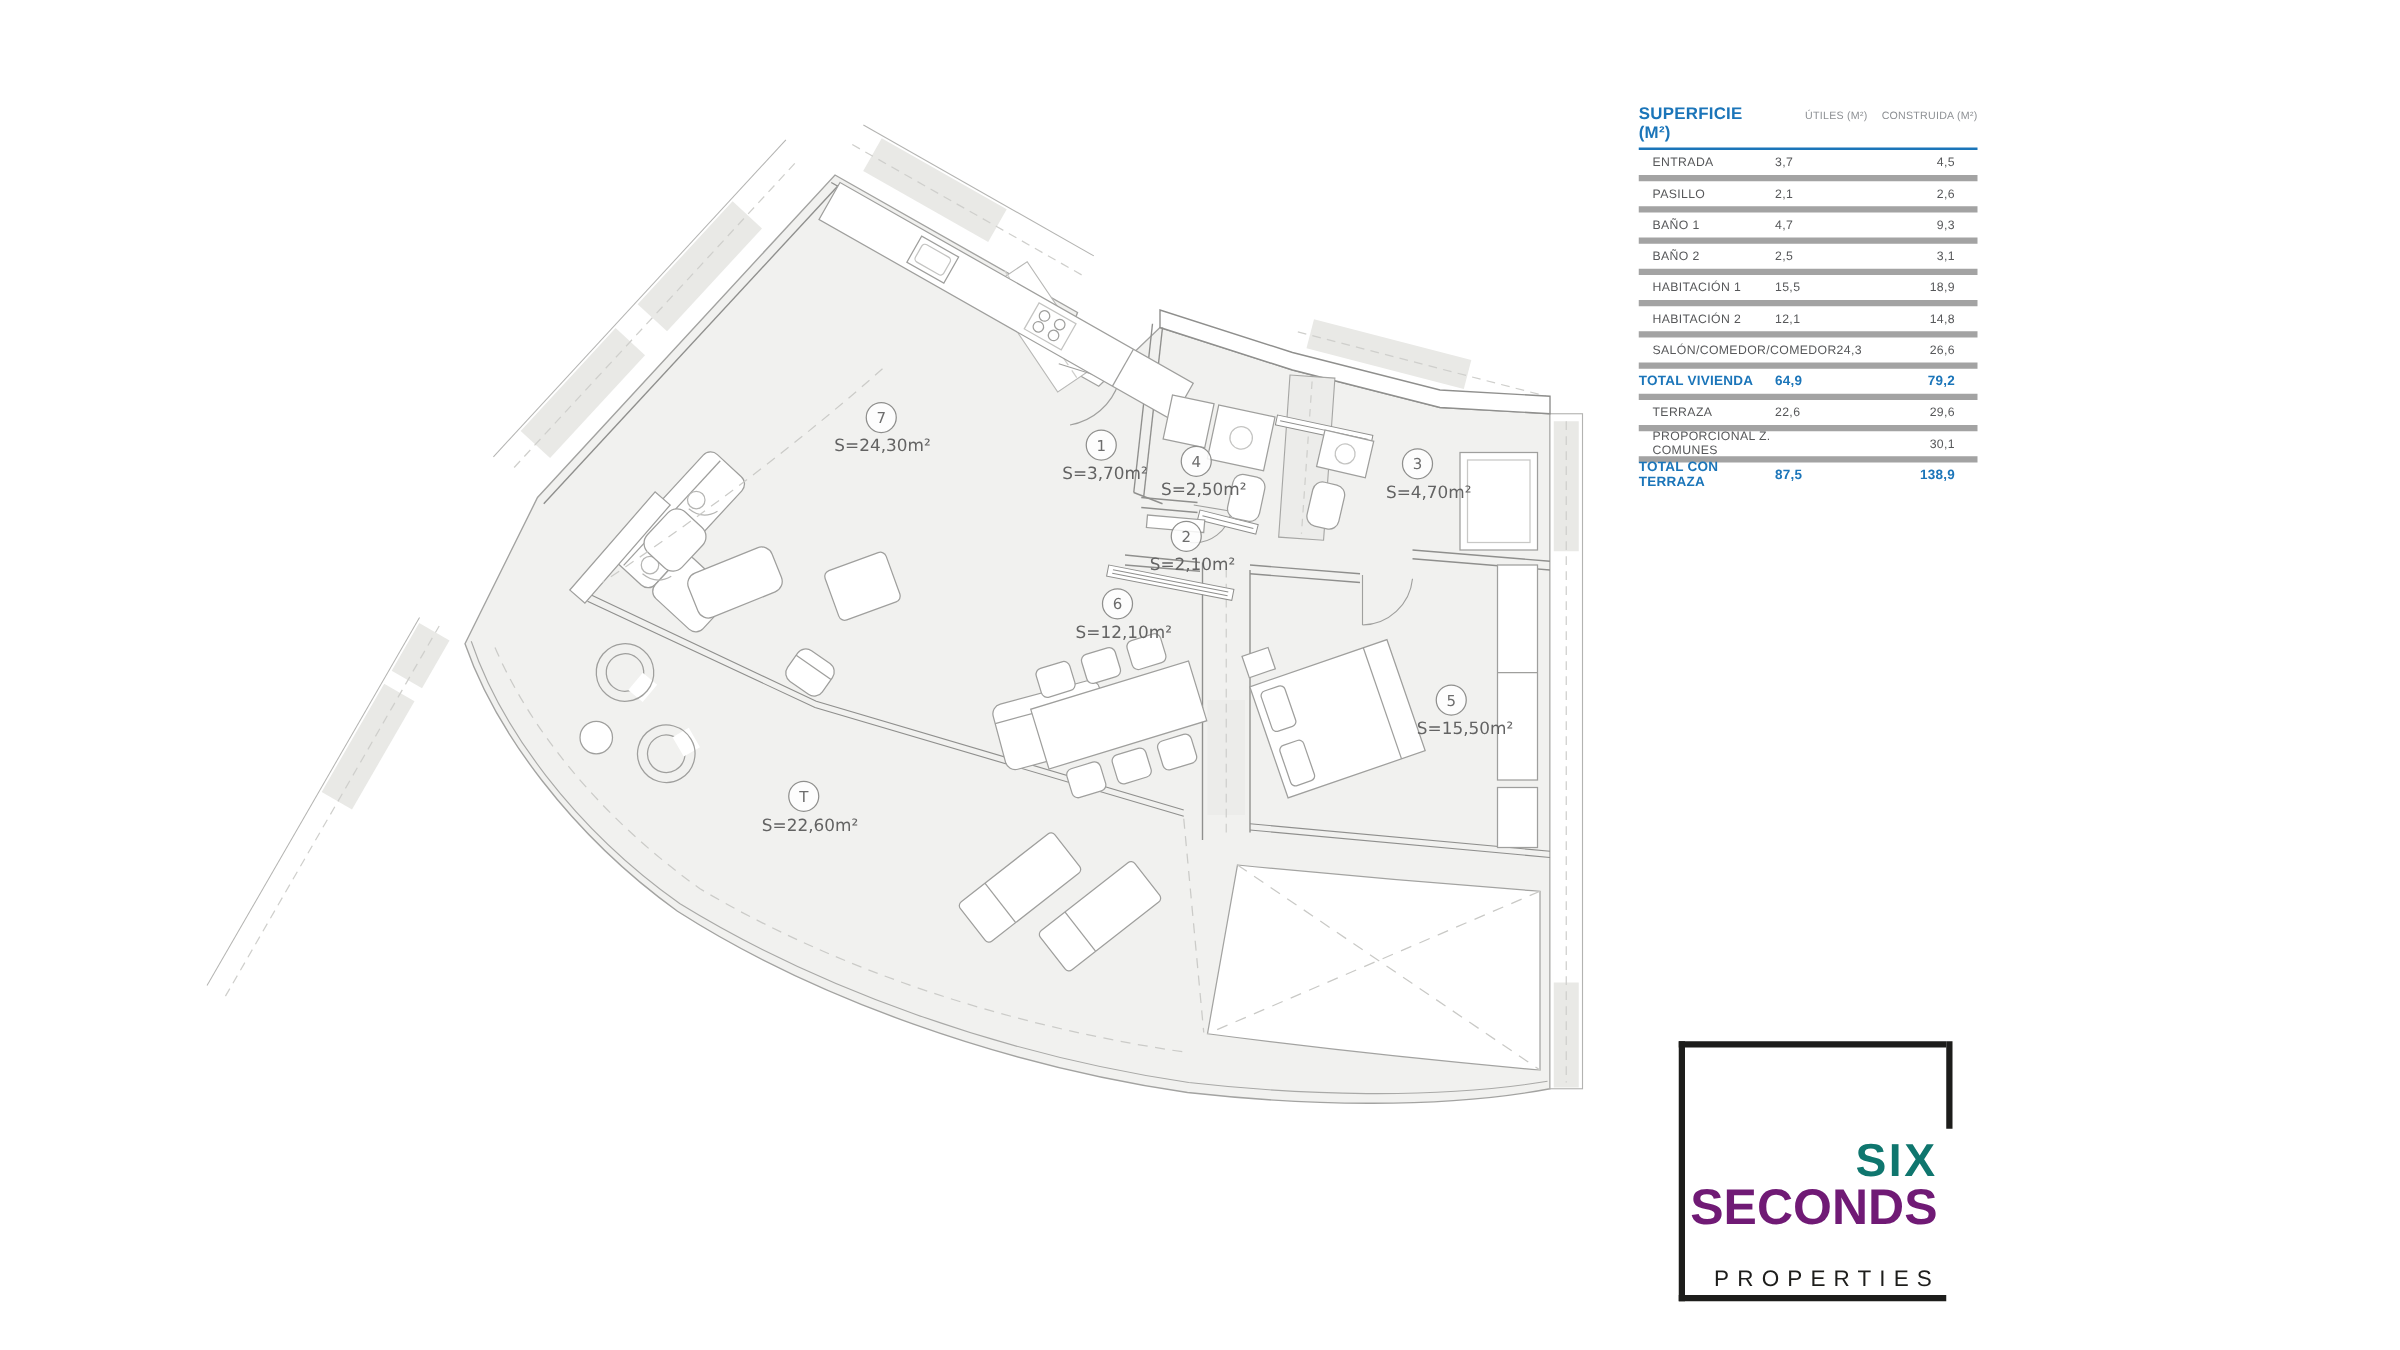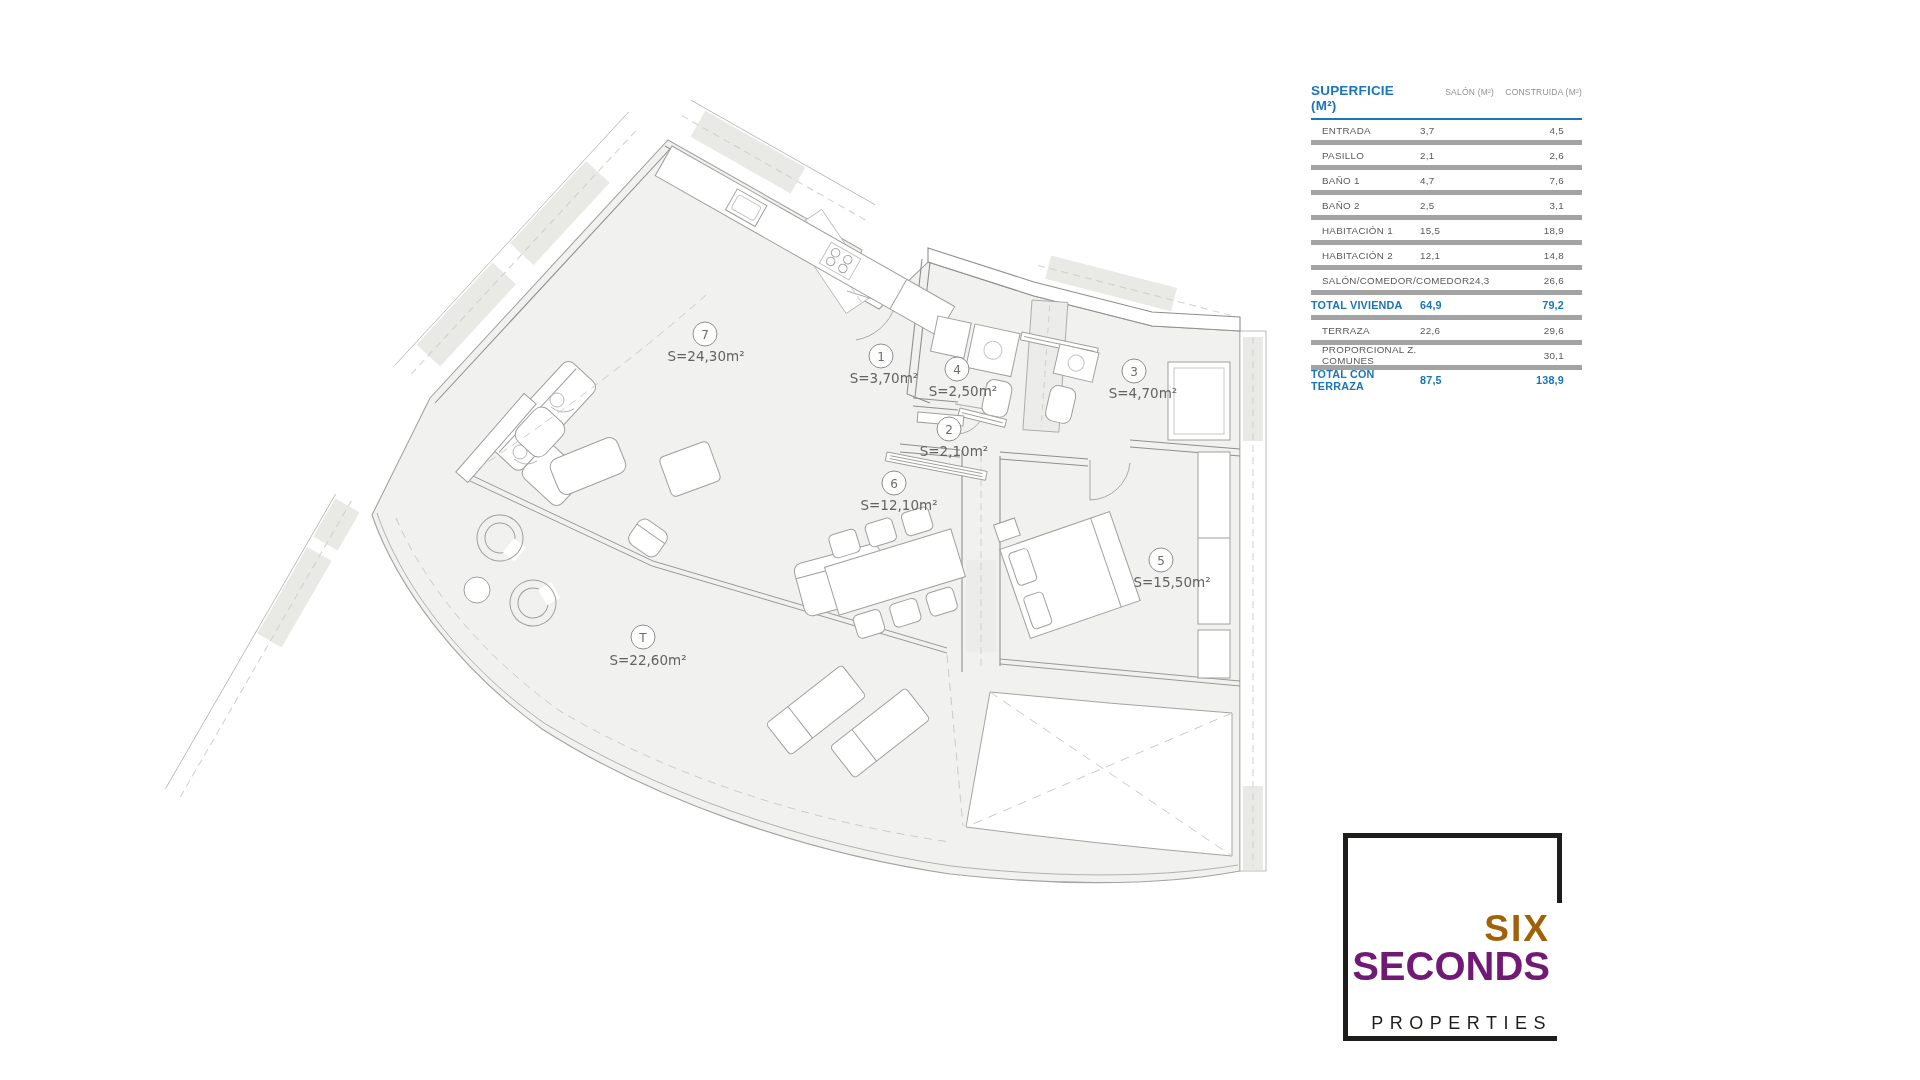--- a/index.html
+++ b/index.html
@@ -25,21 +25,21 @@
   .surf-row .v1{width:74px;padding-right:12px;box-sizing:border-box;}
   .surf-row .v2{width:88px;text-align:right;padding-right:18px;box-sizing:border-box;}
   .surf-row.total{font-weight:bold;color:#1b75b9;font-size:10.8px;font-stretch:condensed;letter-spacing:.2px;}
   .surf-row.total .lbl{padding-left:0;}
   .surf-row.last{border-bottom:none;}
   
   .logo{position:absolute;left:1343px;top:833px;width:214px;height:208px;
         border:5px solid #1d1d1b;border-right:none;box-sizing:border-box;}
   .logo::after{content:"";position:absolute;right:-5px;top:-5px;width:5px;height:70px;background:#1d1d1b;}
   .logo-six{position:absolute;right:7px;top:72px;font-size:37px;font-weight:bold;
-            color:#a16207;letter-spacing:2px;line-height:1;}
+            color:#0f766e;letter-spacing:2px;line-height:1;}
   .logo-seconds{position:absolute;right:7px;top:108px;font-size:40px;font-weight:bold;
             color:#701a75;letter-spacing:0;line-height:1;}
   .logo-properties{position:absolute;right:5px;top:176px;font-size:18px;color:#1d1d1b;
             letter-spacing:6.5px;line-height:1;text-align:center;}
 </style>
 </head>
 <body>
 
 <svg id="plan-svg" width="1920" height="1080" viewBox="0 0 1920 1080">
 
@@ -346,37 +346,37 @@
       <circle cx="643" cy="637" r="12" fill="#ffffff" fill-opacity=".85" stroke="#8f8f8d"></circle>
       <text class="room-num" x="643" y="641.5">T</text>
       <text class="room-area" x="648" y="665">S=22,60m²</text>
     </g>
   </g>
 </svg>
 
 <div class="surf-table">
   <div class="surf-head">
     <div class="surf-title">SUPERFICIE (M²)</div>
-    <div class="surf-colhead c1">SALÓN (M²)</div>
+    <div class="surf-colhead c1">ÚTILES (M²)</div>
     <div class="surf-colhead c2">CONSTRUIDA (M²)</div>
   </div>
   <div class="surf-row">
     <span class="lbl">ENTRADA</span>
     <span class="v1">3,7</span>
     <span class="v2">4,5</span>
   </div>
   <div class="surf-row">
     <span class="lbl">PASILLO</span>
     <span class="v1">2,1</span>
     <span class="v2">2,6</span>
   </div>
   <div class="surf-row">
     <span class="lbl">BAÑO 1</span>
     <span class="v1">4,7</span>
-    <span class="v2">7,6</span>
+    <span class="v2">9,3</span>
   </div>
   <div class="surf-row">
     <span class="lbl">BAÑO 2</span>
     <span class="v1">2,5</span>
     <span class="v2">3,1</span>
   </div>
   <div class="surf-row">
     <span class="lbl">HABITACIÓN 1</span>
     <span class="v1">15,5</span>
     <span class="v2">18,9</span>

